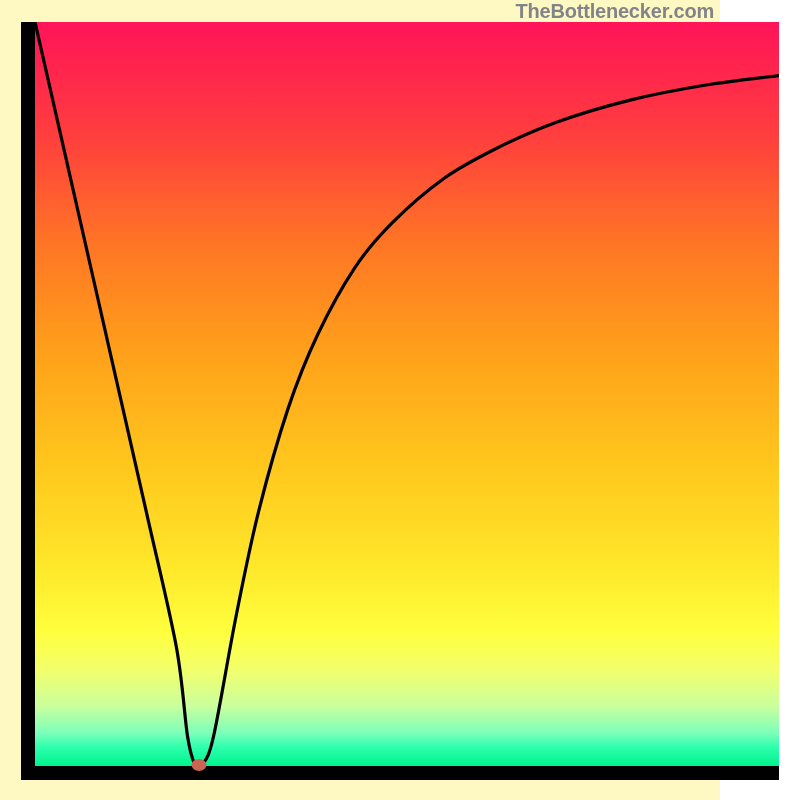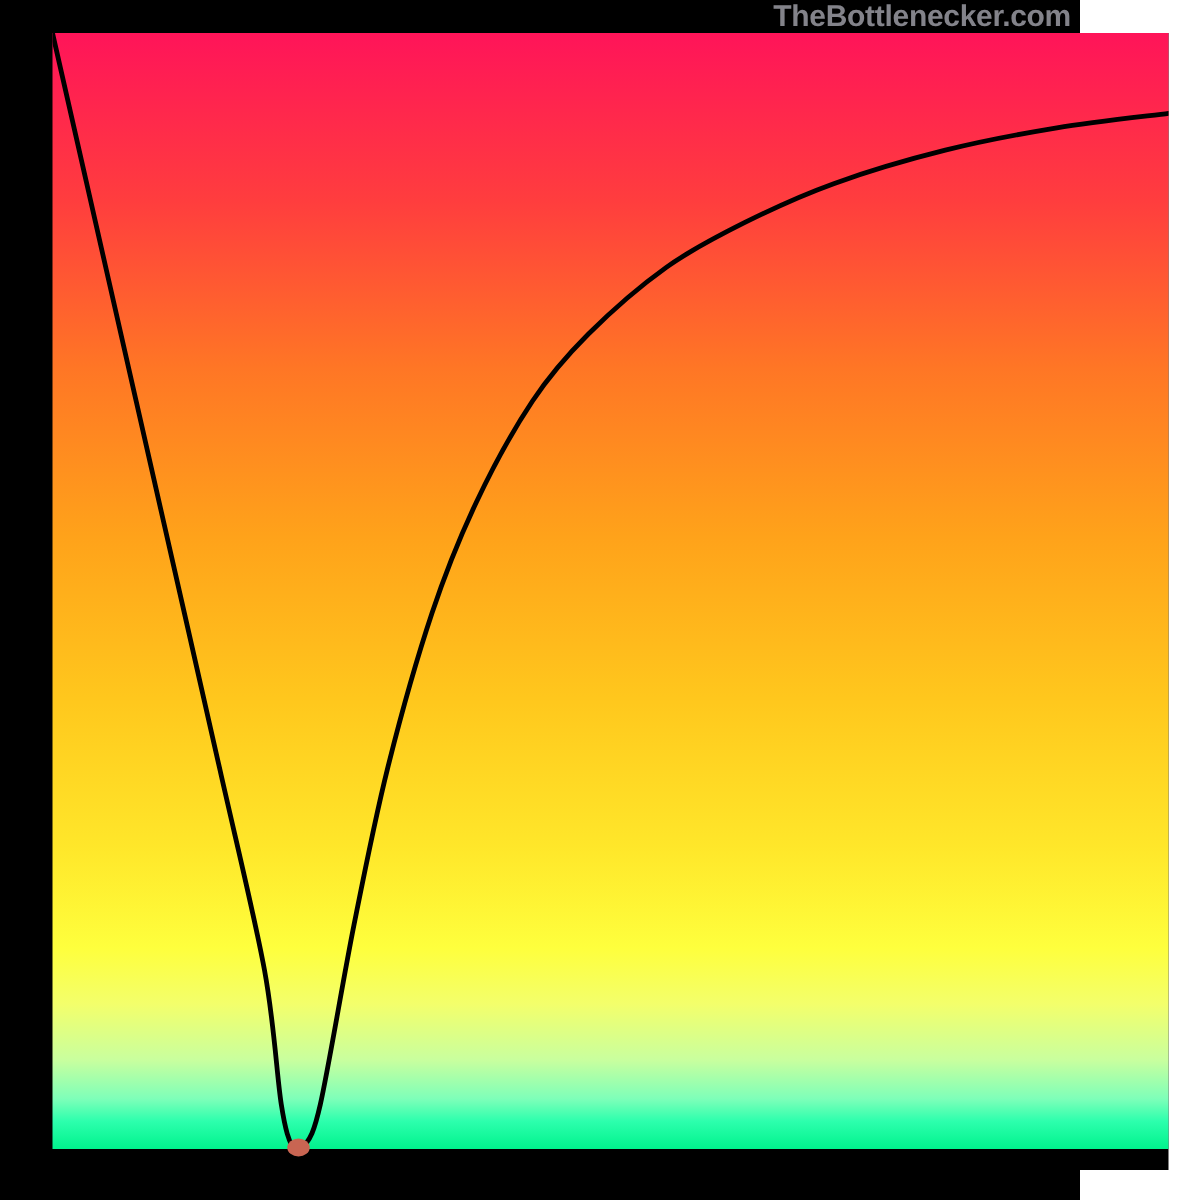--- a/index.html
+++ b/index.html
@@ -7,21 +7,21 @@
     padding: 0;
     width: 800px;
     height: 800px;
     background: #fff;
     font-family: Arial, Helvetica, sans-serif;
   }
   .wrap {
     position: relative;
     width: 720px;
     height: 800px;
-    background: #000000;
+    background: #fef9c3;
   }
   .attr {
     position: absolute;
     top: 0;
     right: 6px;
     font-size: 20px;
     font-weight: 600;
     color: #83838a;
     letter-spacing: -0.2px;
   }

